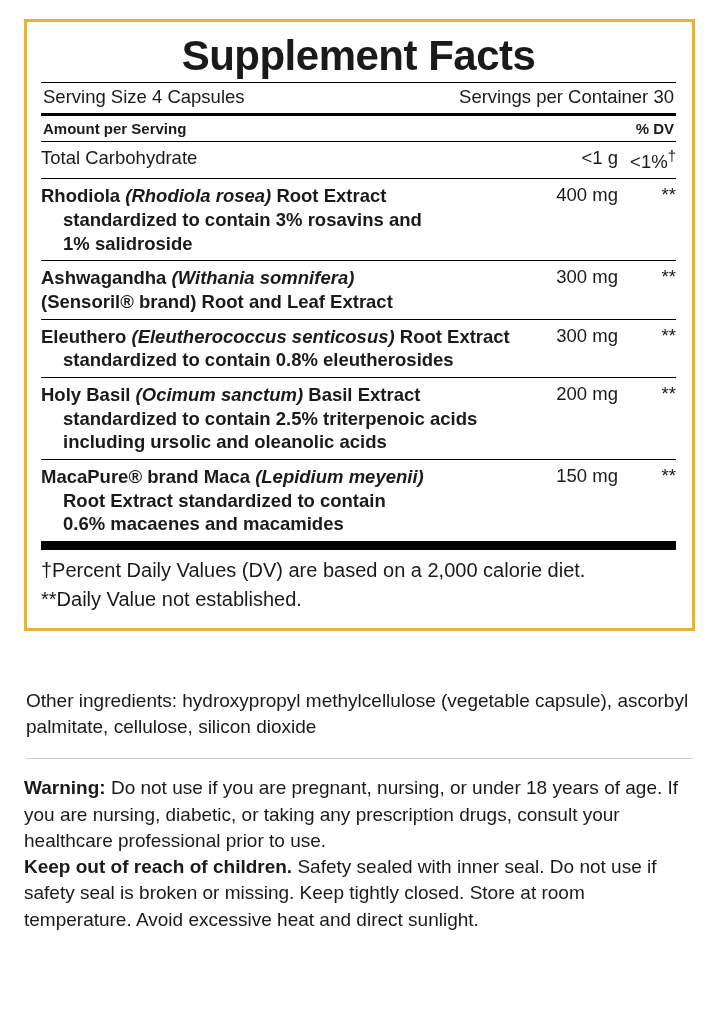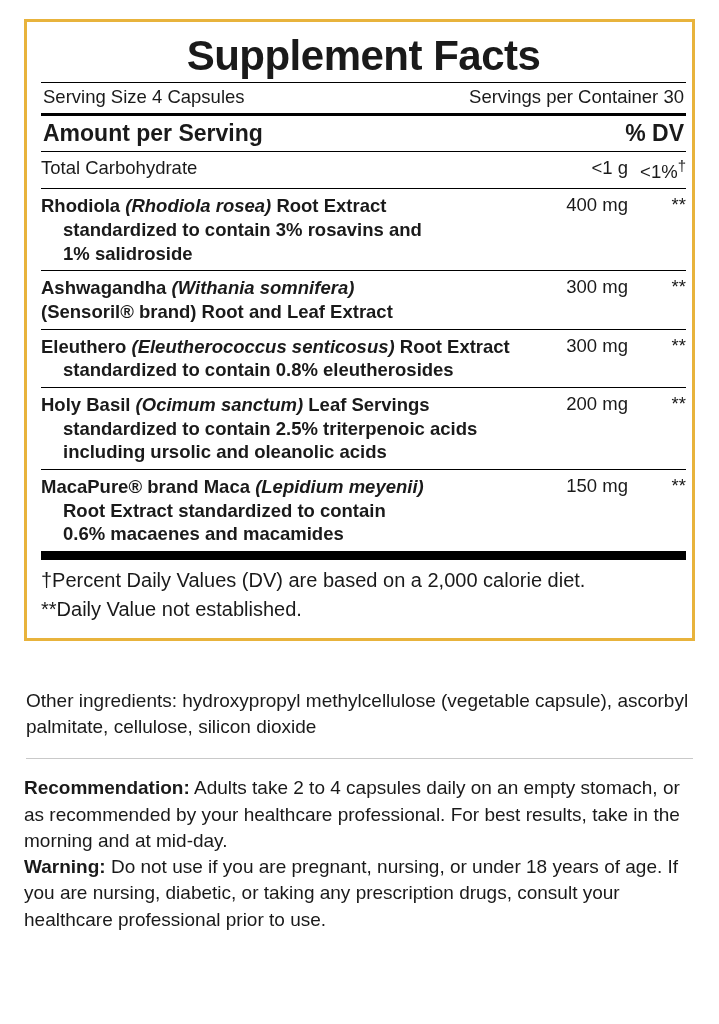--- a/index.html
+++ b/index.html
@@ -23,21 +23,21 @@
 
   
   .sf-panel {
     position: absolute;
     left: 24px;
     top: 19px;
     width: 671px;
     box-sizing: border-box;
     border: 3px solid #e8b33c;
     background: #ffffff;
-    padding: 10px 6px 14px 14px;
+    padding: 10px 16px 14px 14px;
   }
   .sf-title {
     font-size: 42px;
     font-weight: bold;
     letter-spacing: -0.5px;
     text-align: center;
     line-height: 1.05;
     margin: 2px 0 4px 0;
     white-space: nowrap;
   }
@@ -47,21 +47,21 @@
 
   .serving-row {
     display: flex;
     justify-content: space-between;
     font-size: 18.5px;
     padding: 3px 2px 5px 2px;
   }
   .amount-row {
     display: flex;
     justify-content: space-between;
-    font-size: 23px;
+    font-size: 15px;
     font-weight: bold;
     padding: 4px 2px 4px 2px;
     align-items: center;
   }
 
   table.sf-table {
     width: 100%;
     border-collapse: collapse;
     font-size: 18.5px;
   }
@@ -173,21 +173,21 @@
               <span class="ing-sub">standardized to contain 0.8% eleutherosides</span>
             </span>
           </td>
           <td class="c-amt amt-top">300 mg</td>
           <td class="c-dv amt-top">**</td>
         </tr>
 
         <tr class="row-sep">
           <td class="c-name">
             <span class="ing-name">
-              <span>Holy Basil </span><span class="it">(Ocimum sanctum)</span><span> Leaf Servings</span>
+              <span>Holy Basil </span><span class="it">(Ocimum sanctum)</span><span> Basil Extract</span>
               <span class="ing-sub">standardized to contain 2.5% triterpenoic acids</span>
               <span class="ing-sub">including ursolic and oleanolic acids</span>
             </span>
           </td>
           <td class="c-amt amt-top">200 mg</td>
           <td class="c-dv amt-top">**</td>
         </tr>
 
         <tr class="row-sep">
           <td class="c-name">
@@ -209,23 +209,23 @@
       <div>†Percent Daily Values (DV) are based on a 2,000 calorie diet.</div>
       <div>**Daily Value not established.</div>
     </div>
   </div>
 
   <div class="lower">
     <p class="other-ing">Other ingredients: hydroxypropyl methylcellulose (vegetable capsule), ascorbyl palmitate, cellulose, silicon dioxide</p>
 
     <div class="divider"></div>
 
-    <p class="para">
-      <span class="lbl">Recommendation:</span><span> Adults take 2 to 4 capsules daily on an empty stomach, or as recommended by your healthcare professional. For best results, take in the morning and at mid-day.</span>
-    </p>
 
     <p class="para">
       <span class="lbl">Warning:</span><span> Do not use if you are pregnant, nursing, or under 18 years of age. If you are nursing, diabetic, or taking any prescription drugs, consult your healthcare professional prior to use.</span>
     </p>
 
+    <p class="para">
+      <span class="lbl">Keep out of reach of children.</span><span> Safety sealed with inner seal. Do not use if safety seal is broken or missing. Keep tightly closed. Store at room temperature. Avoid excessive heat and direct sunlight.</span>
+    </p>
   </div>
 
 </div>
 
 </body></html>

